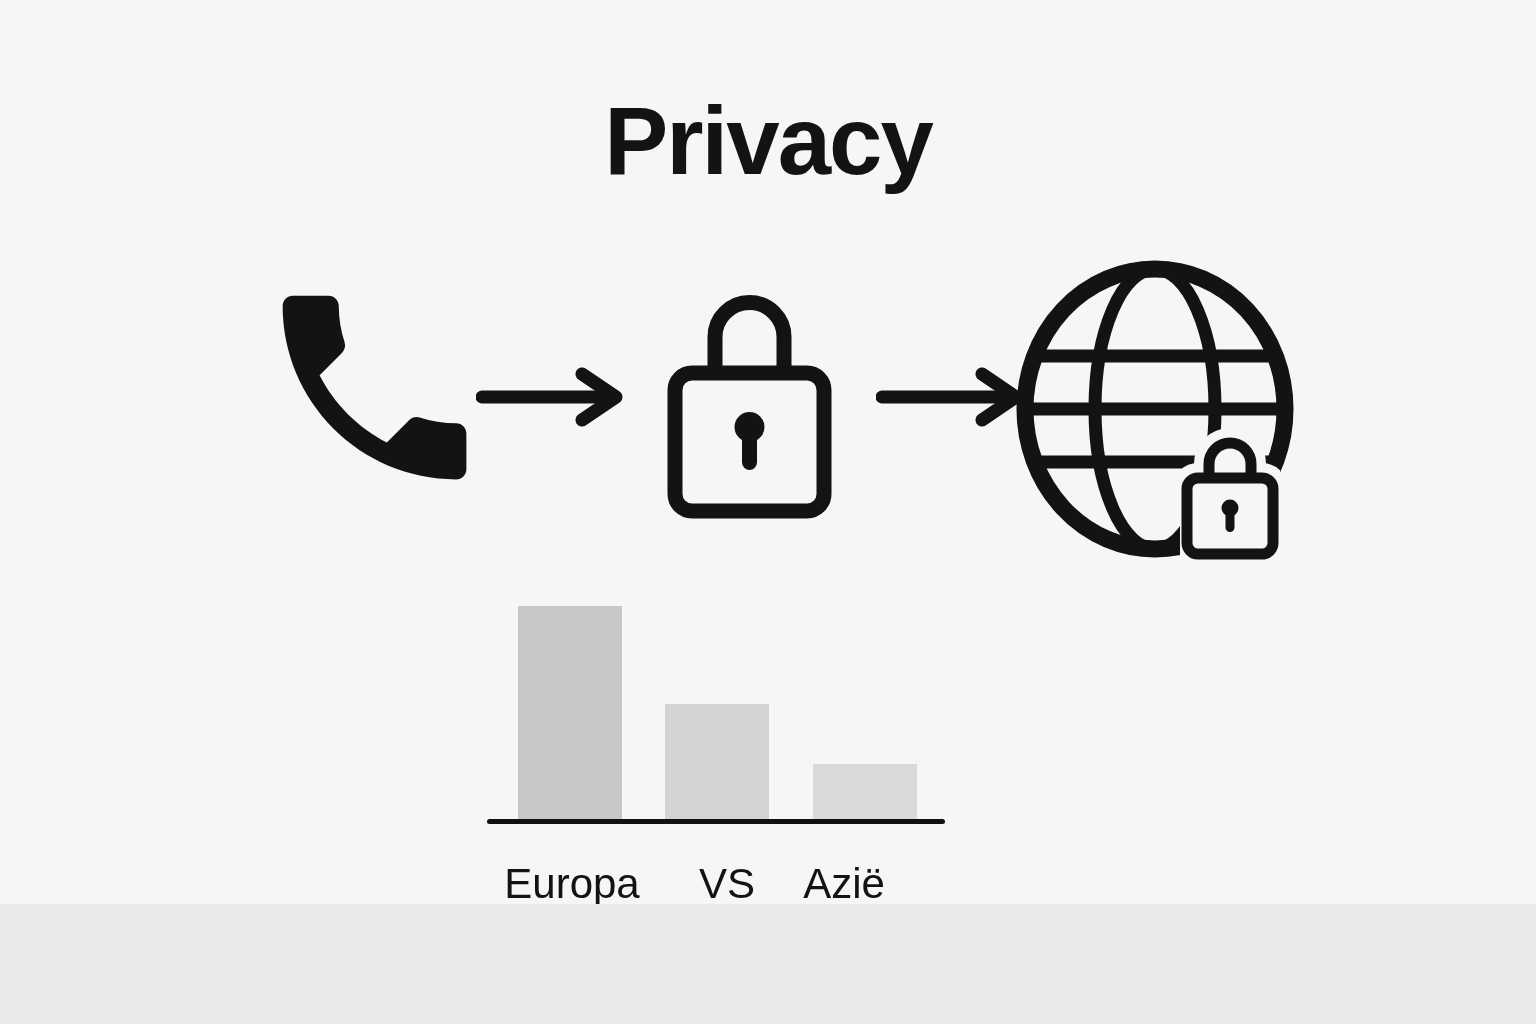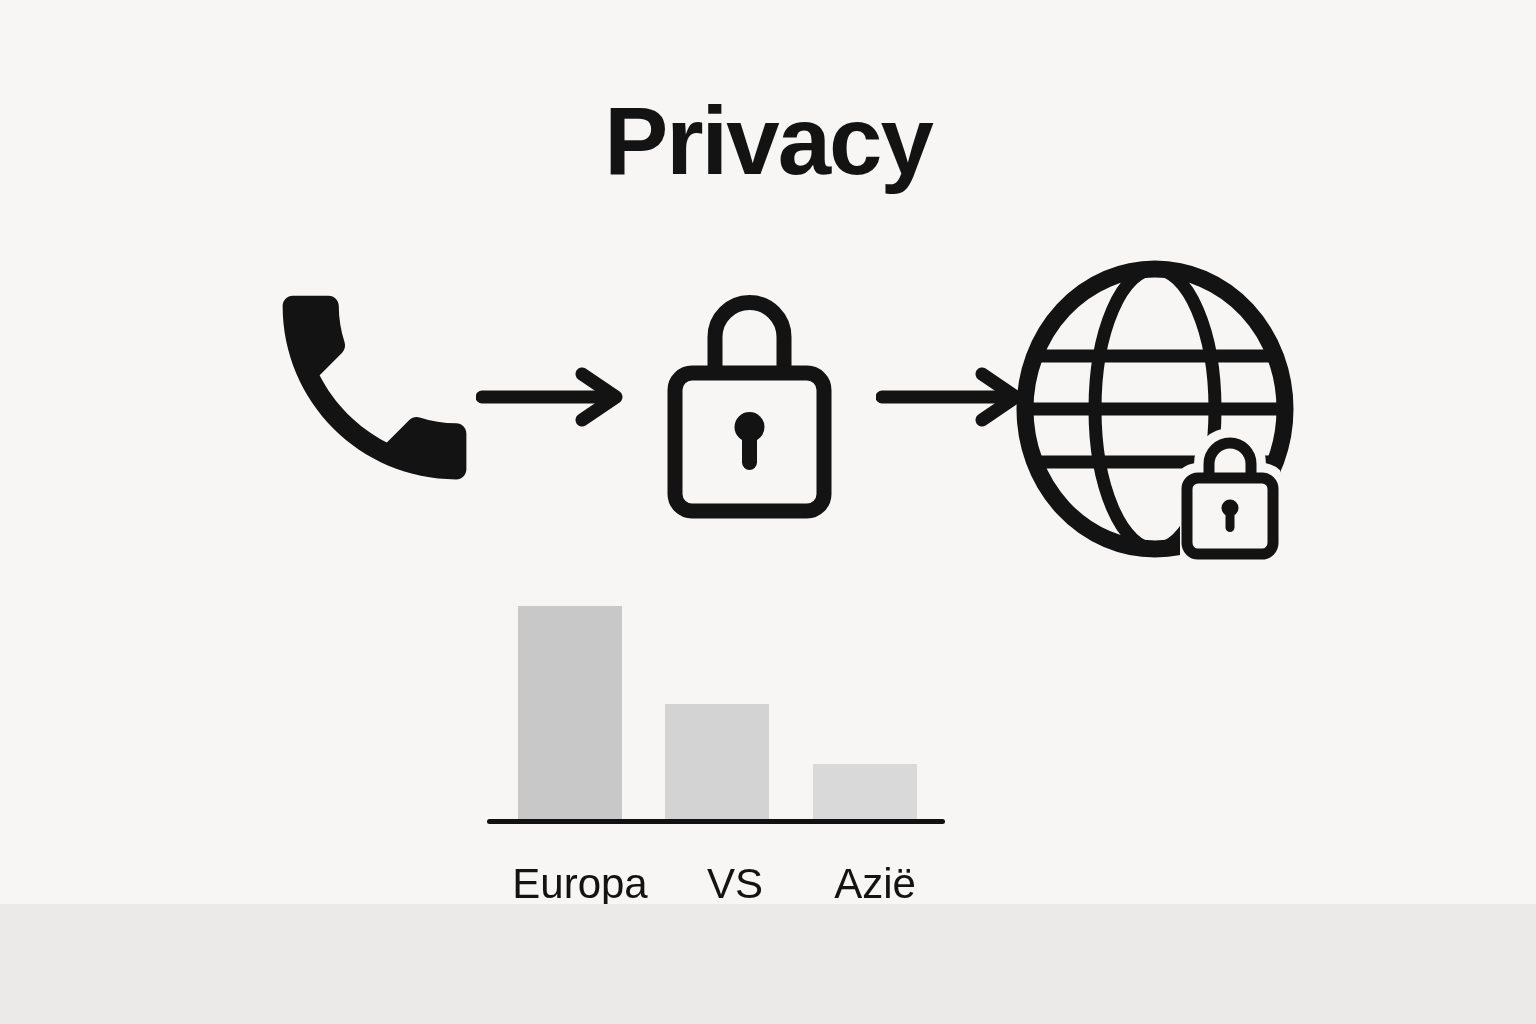--- a/index.html
+++ b/index.html
@@ -60,25 +60,24 @@
   .bar-2 { left: 178px; }
   .bar-3 { left: 326px; }
 
   .axis-label {
     position: absolute;
     top: 860px;
     transform: translateX(-50%);
     font-size: 42px;
     color: #131313;
     white-space: nowrap;
-    margin-left: 8px;
   }
   .label-1 { left: 572px; }
   .label-2 { left: 727px; text-align: center; }
-  .label-3 { left: 867px; }
+  .label-3 { left: 844px; }
 
   svg { display: block; }
 </style>
 </head>
 <body>
 
 <div class="stage">
 
   <div class="page-title">Privacy</div>
 

